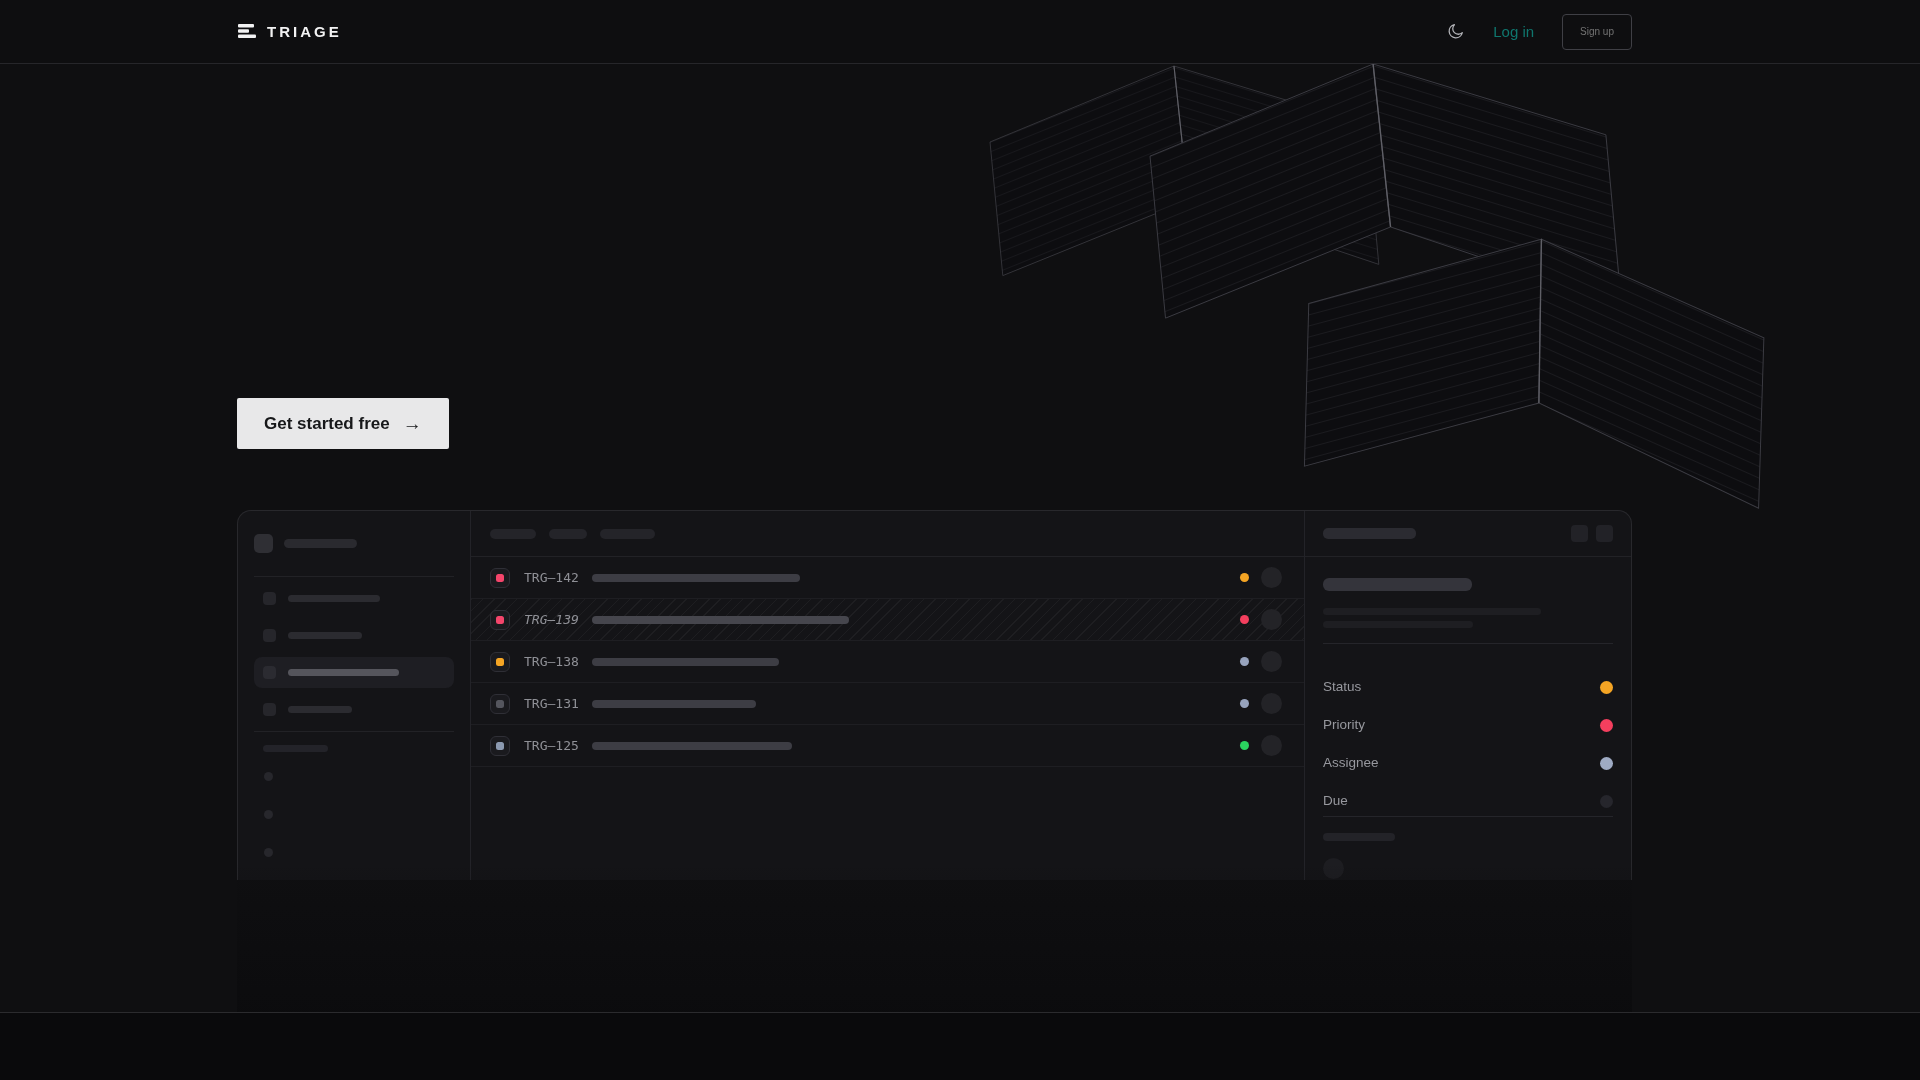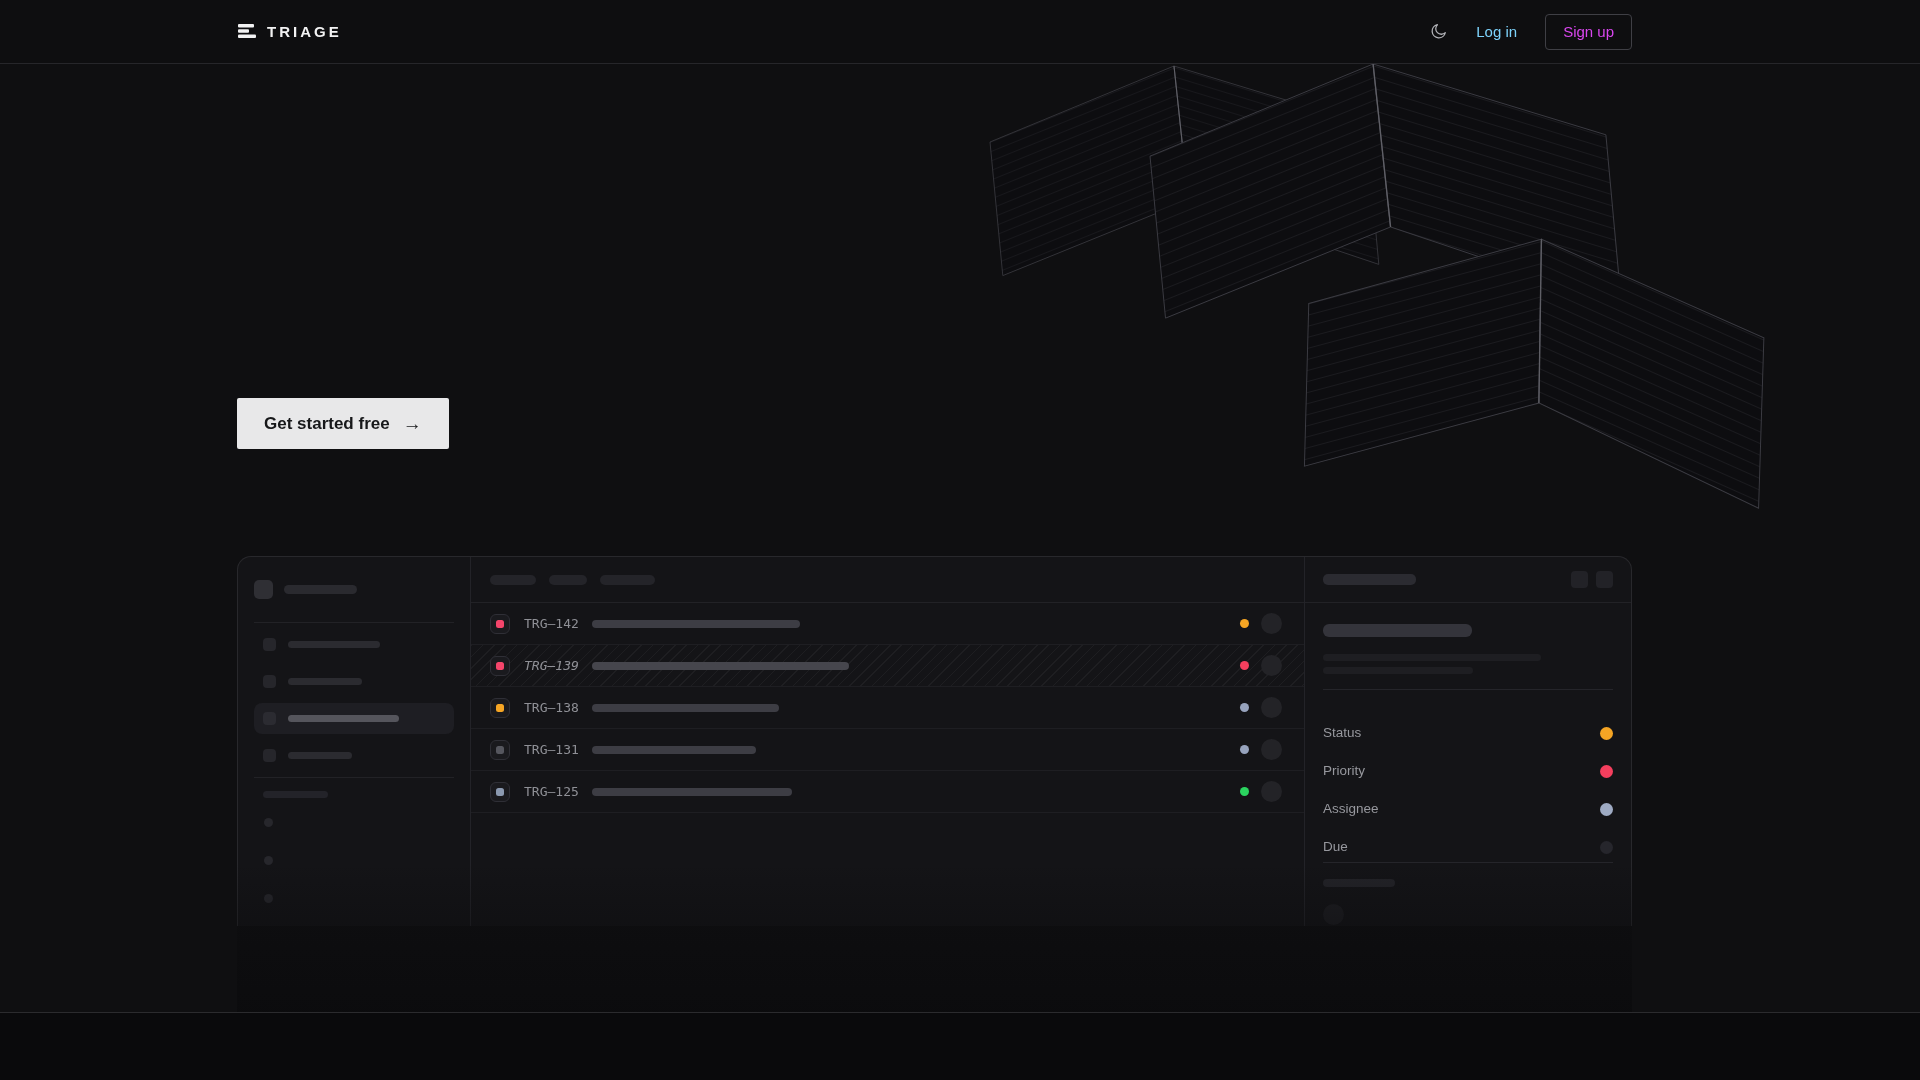--- a/index.html
+++ b/index.html
@@ -10,37 +10,37 @@
   
   #bg-art { position:absolute; left:900px; top:64px; width:900px; height:560px; pointer-events:none; }
 
   
   .nav { position:absolute; top:0; left:0; width:1920px; height:64px; background:#0e0e10;
          border-bottom:1px solid #26262a; display:flex; align-items:center;
          padding:0 288px 0 237px; z-index:5; }
   .brand { display:flex; align-items:flex-start; gap:10px; }
   .brand-name { color:#f2f2f3; font-size:15px; font-weight:700; letter-spacing:3px; }
   .nav-right { margin-left:auto; display:flex; align-items:center; gap:28px; }
-  .nav-link { color:#7dd3fc; font-size:15px; cursor:pointer; }
+  .nav-link { color:#0f766e; font-size:15px; cursor:pointer; }
   .signup-btn { height:36px; padding:0 17px; display:flex; align-items:center;
-                border:1px solid #3f3f45; border-radius:4px; color:#d946ef; font-size:15px; cursor:pointer;text-align:right; }
+                border:1px solid #3f3f45; border-radius:4px; color:#737373; font-size:10px; cursor:pointer;text-align:right; }
 
   
   .hero-title { position:absolute; left:237px; top:100px; color:#f0f0f1; font-size:62px;
                 line-height:65px; font-weight:600; letter-spacing:-1.5px; z-index:2; }
   .hero-sub { position:absolute; left:239px; top:288px; color:#8d8f96; font-size:19px;
               line-height:30px; z-index:2; }
   .cta-btn { position:absolute; left:237px; top:398px; height:51px; padding:0 27px;
              background:#e8e8e9; color:#17181a; font-size:17px; font-weight:600;
              display:inline-flex; align-items:center; gap:13px; border:none; border-radius:2px;
              cursor:pointer; z-index:2; }
   .cta-arrow { font-size:19px; font-weight:400; }
 
   
-  .card { position:absolute; left:237px; top:556px; width:1395px; height:370px;
+  .card { position:absolute; left:237px; top:510px; width:1395px; height:370px;
           background:#141417; border:1px solid #28282c; border-bottom:none;
           border-radius:14px 14px 0 0; display:grid; grid-template-columns:233px 1fr 326px;
           overflow:hidden; z-index:3; }
   .card-fade { position:absolute; left:237px; top:863px; width:1395px; height:150px;
                background:linear-gradient(to bottom, rgba(15,15,17,0) 0%, rgba(11,11,13,0.88) 100%);
                pointer-events:none; z-index:4; }
 
   
   .side { border-right:1px solid #232328; padding:16px 16px 0 16px; }
   .ws-row { display:flex; align-items:center; gap:11px; margin-top:7px; }

